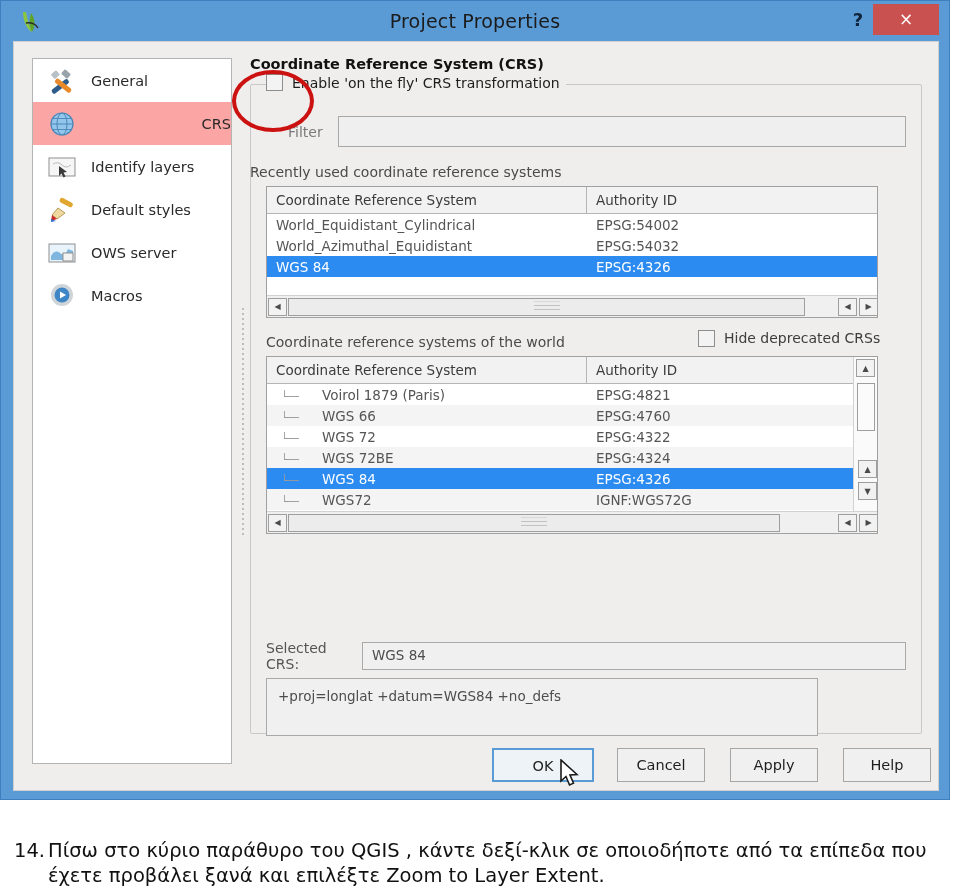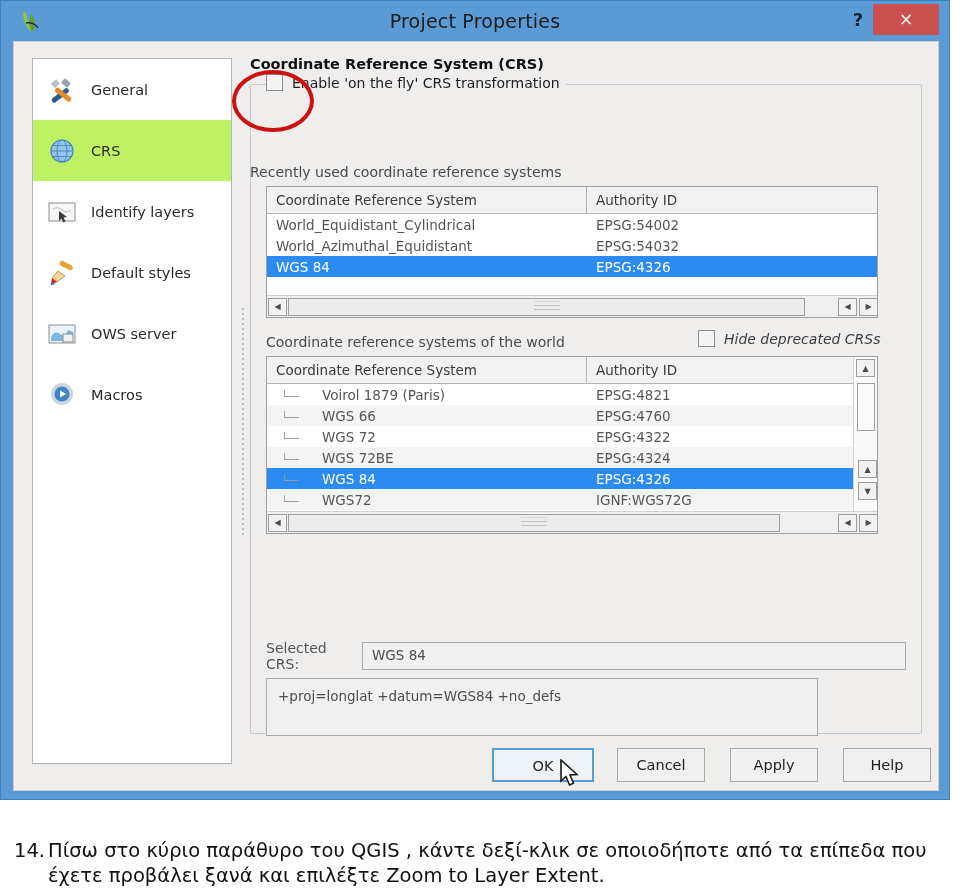--- a/index.html
+++ b/index.html
@@ -63,26 +63,26 @@
   
   #sidebar {
     position: absolute; left: 18px; top: 16px;
     width: 200px; height: 706px;
     background: #ffffff;
     border: 1px solid #b4b4b4;
     overflow: hidden;
   }
   .side-item {
     position: relative;
-    height: 61px;
+    height: 43px;
     display: flex; align-items: center;
     padding-left: 12px;
     cursor: pointer;
   }
-  .side-item.selected { background: #bef264; }
+  .side-item.selected { background: #fca5a5; justify-content: space-between; }
   .side-label {
     font-size: 14.5px; color: #2a2a2a;
     margin-left: 12px;
     font-family: "DejaVu Sans", sans-serif;
   }
   .side-ico { width: 34px; height: 30px; flex: 0 0 34px; position: relative; }
 
   
   #splitter {
     position: absolute; left: 225px; top: 16px;
@@ -368,20 +368,24 @@
 
       <div id="crs-title">Coordinate Reference System (CRS)</div>
 
       <div id="groupbox"></div>
 
       <div id="enable-row">
         <span class="cb"></span>
         <span id="enable-label">Enable 'on the fly' CRS transformation</span>
       </div>
 
+      <div id="filter-row">
+        <span id="filter-label">Filter</span>
+        <input id="filter-input" type="text" value="" placeholder="" style="">
+      </div>
 
       <div class="section-label" style="left:0; top:108px;">Recently used coordinate reference systems</div>
 
       <div class="table-box" style="left:16px; top:130px; width:612px; height:132px;">
         <div class="thead">
           <div class="th col1">Coordinate Reference System</div>
           <div class="th col2">Authority ID</div>
         </div>
         <div>
           <div class="trow">
@@ -403,21 +407,21 @@
               <span class="grip"></span>
             </div>
           <div style="flex:1"></div>
           <div class="sb-btn">◀</div>
           <div class="sb-btn">▶</div>
         </div>
       </div>
 
       <div class="section-label" style="left:16px; top:278px;">Coordinate reference systems of the world</div>
 
-      <div style="position:absolute; left:448px; top:274px; display:flex; align-items:flex-end;font-style:italic;">
+      <div style="position:absolute; left:448px; top:274px; display:flex; align-items:flex-start;">
         <span class="cb"></span>
         <span style="font-size:14px;color:#3d3d3d;margin-left:9px;">Hide deprecated CRSs</span>
       </div>
 
       <div class="table-box" style="left:16px; top:300px; width:612px; height:178px;">
         <div class="thead">
           <div class="th col1">Coordinate Reference System</div>
           <div class="th col2">Authority ID</div>
         </div>
         <div>

